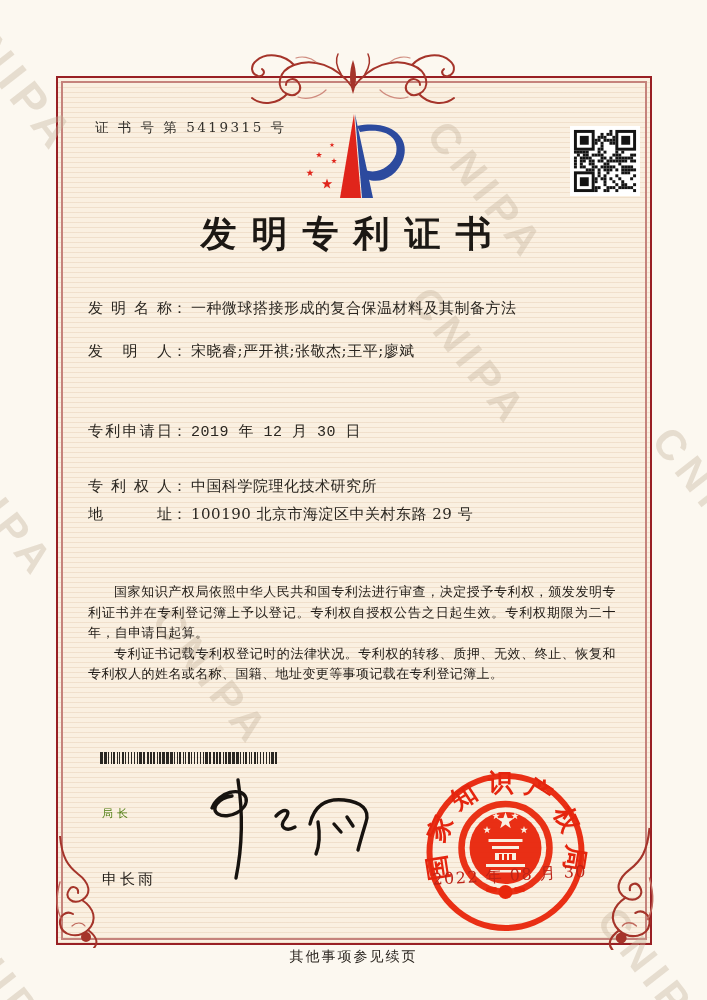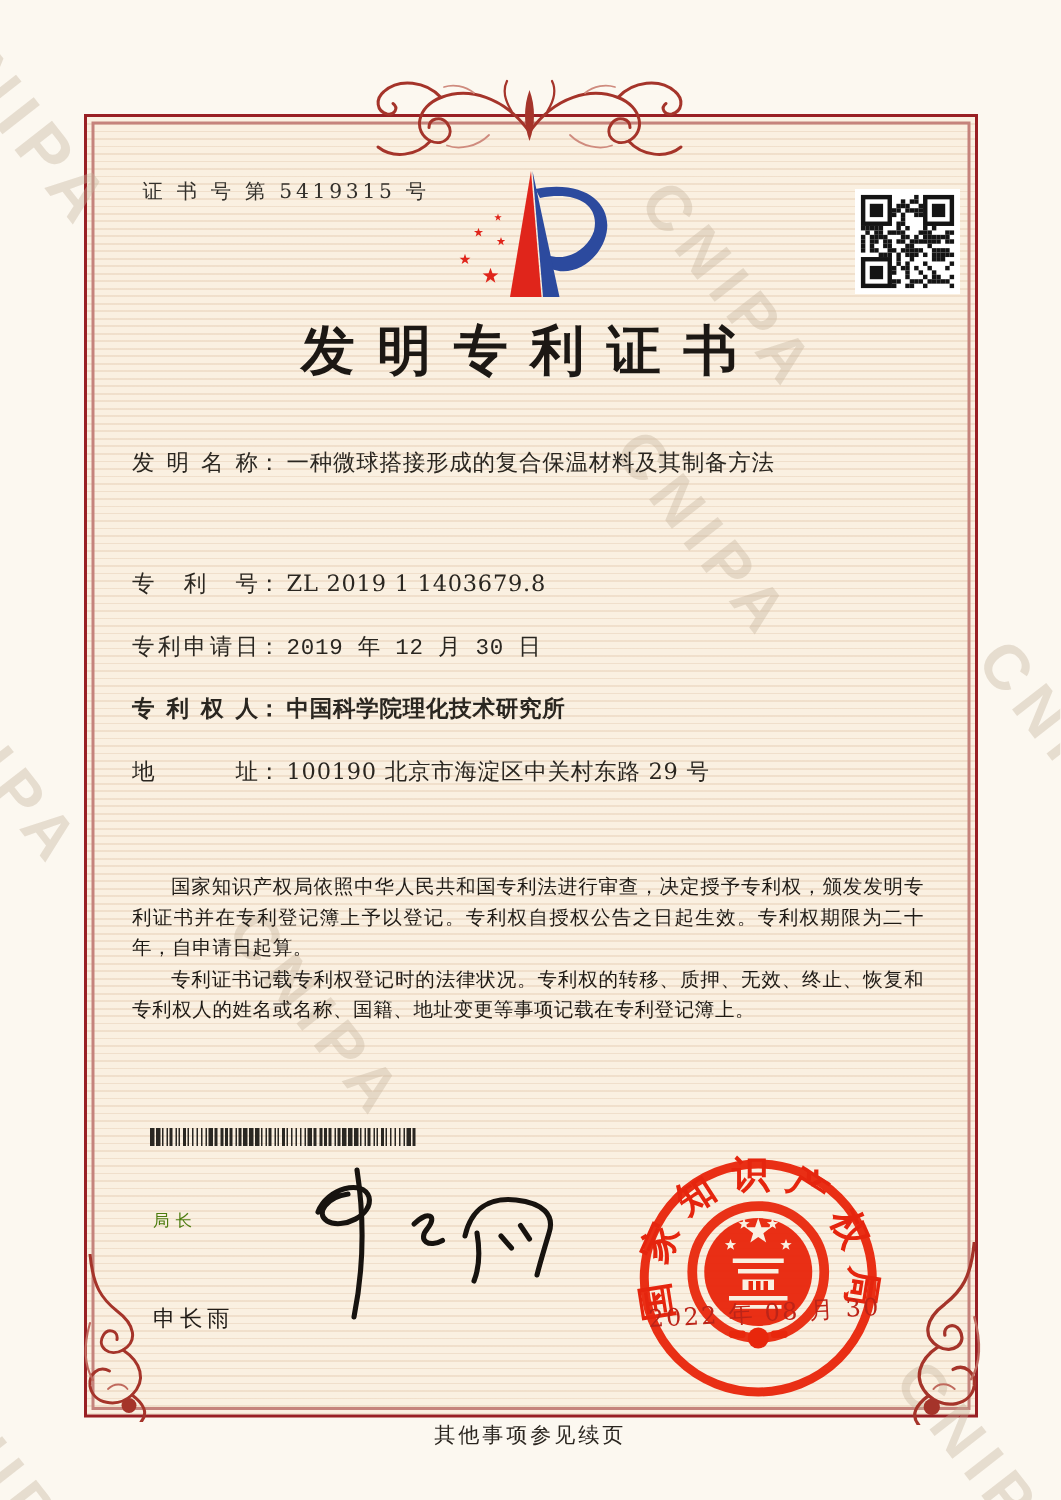--- a/index.html
+++ b/index.html
@@ -295,27 +295,27 @@
             <rect x="10" y="52" width="9" height="9"></rect>
           </g>
         </svg>
     </div>
 
     <div class="doc-title">发明专利证书</div>
 
     <div class="row" style="top:299px;">
       <span class="lbl">发明名称</span><span class="colon">：</span><span class="val">一种微球搭接形成的复合保温材料及其制备方法</span>
     </div>
-    <div class="row" style="top:380px;">
-      <span class="lbl">专利号</span><span class="colon">：</span><span class="val">ZL 2019 1 1403679.8</span>
+    <div class="row" style="top:342px;">
+      <span class="lbl">发明人</span><span class="colon">：</span><span class="val">宋晓睿;严开祺;张敬杰;王平;廖斌</span>
     </div>
     <div class="row" style="top:422px;font-family:Liberation Mono, monospace;">
       <span class="lbl">专利申请日</span><span class="colon">：</span><span class="val">2019 年 12 月 30 日</span>
     </div>
-    <div class="row" style="top:463px;font-weight:bold;">
+    <div class="row" style="top:477px;">
       <span class="lbl">专利权人</span><span class="colon">：</span><span class="val">中国科学院理化技术研究所</span>
     </div>
     <div class="row" style="top:505px;">
       <span class="lbl">地址</span><span class="colon">：</span><span class="val">100190 北京市海淀区中关村东路 29 号</span>
     </div>
 
     <div class="body-text">
       <p>国家知识产权局依照中华人民共和国专利法进行审查，决定授予专利权，颁发发明专利证书并在专利登记簿上予以登记。专利权自授权公告之日起生效。专利权期限为二十年，自申请日起算。</p>
       <p>专利证书记载专利权登记时的法律状况。专利权的转移、质押、无效、终止、恢复和专利权人的姓名或名称、国籍、地址变更等事项记载在专利登记簿上。</p>
     </div>

